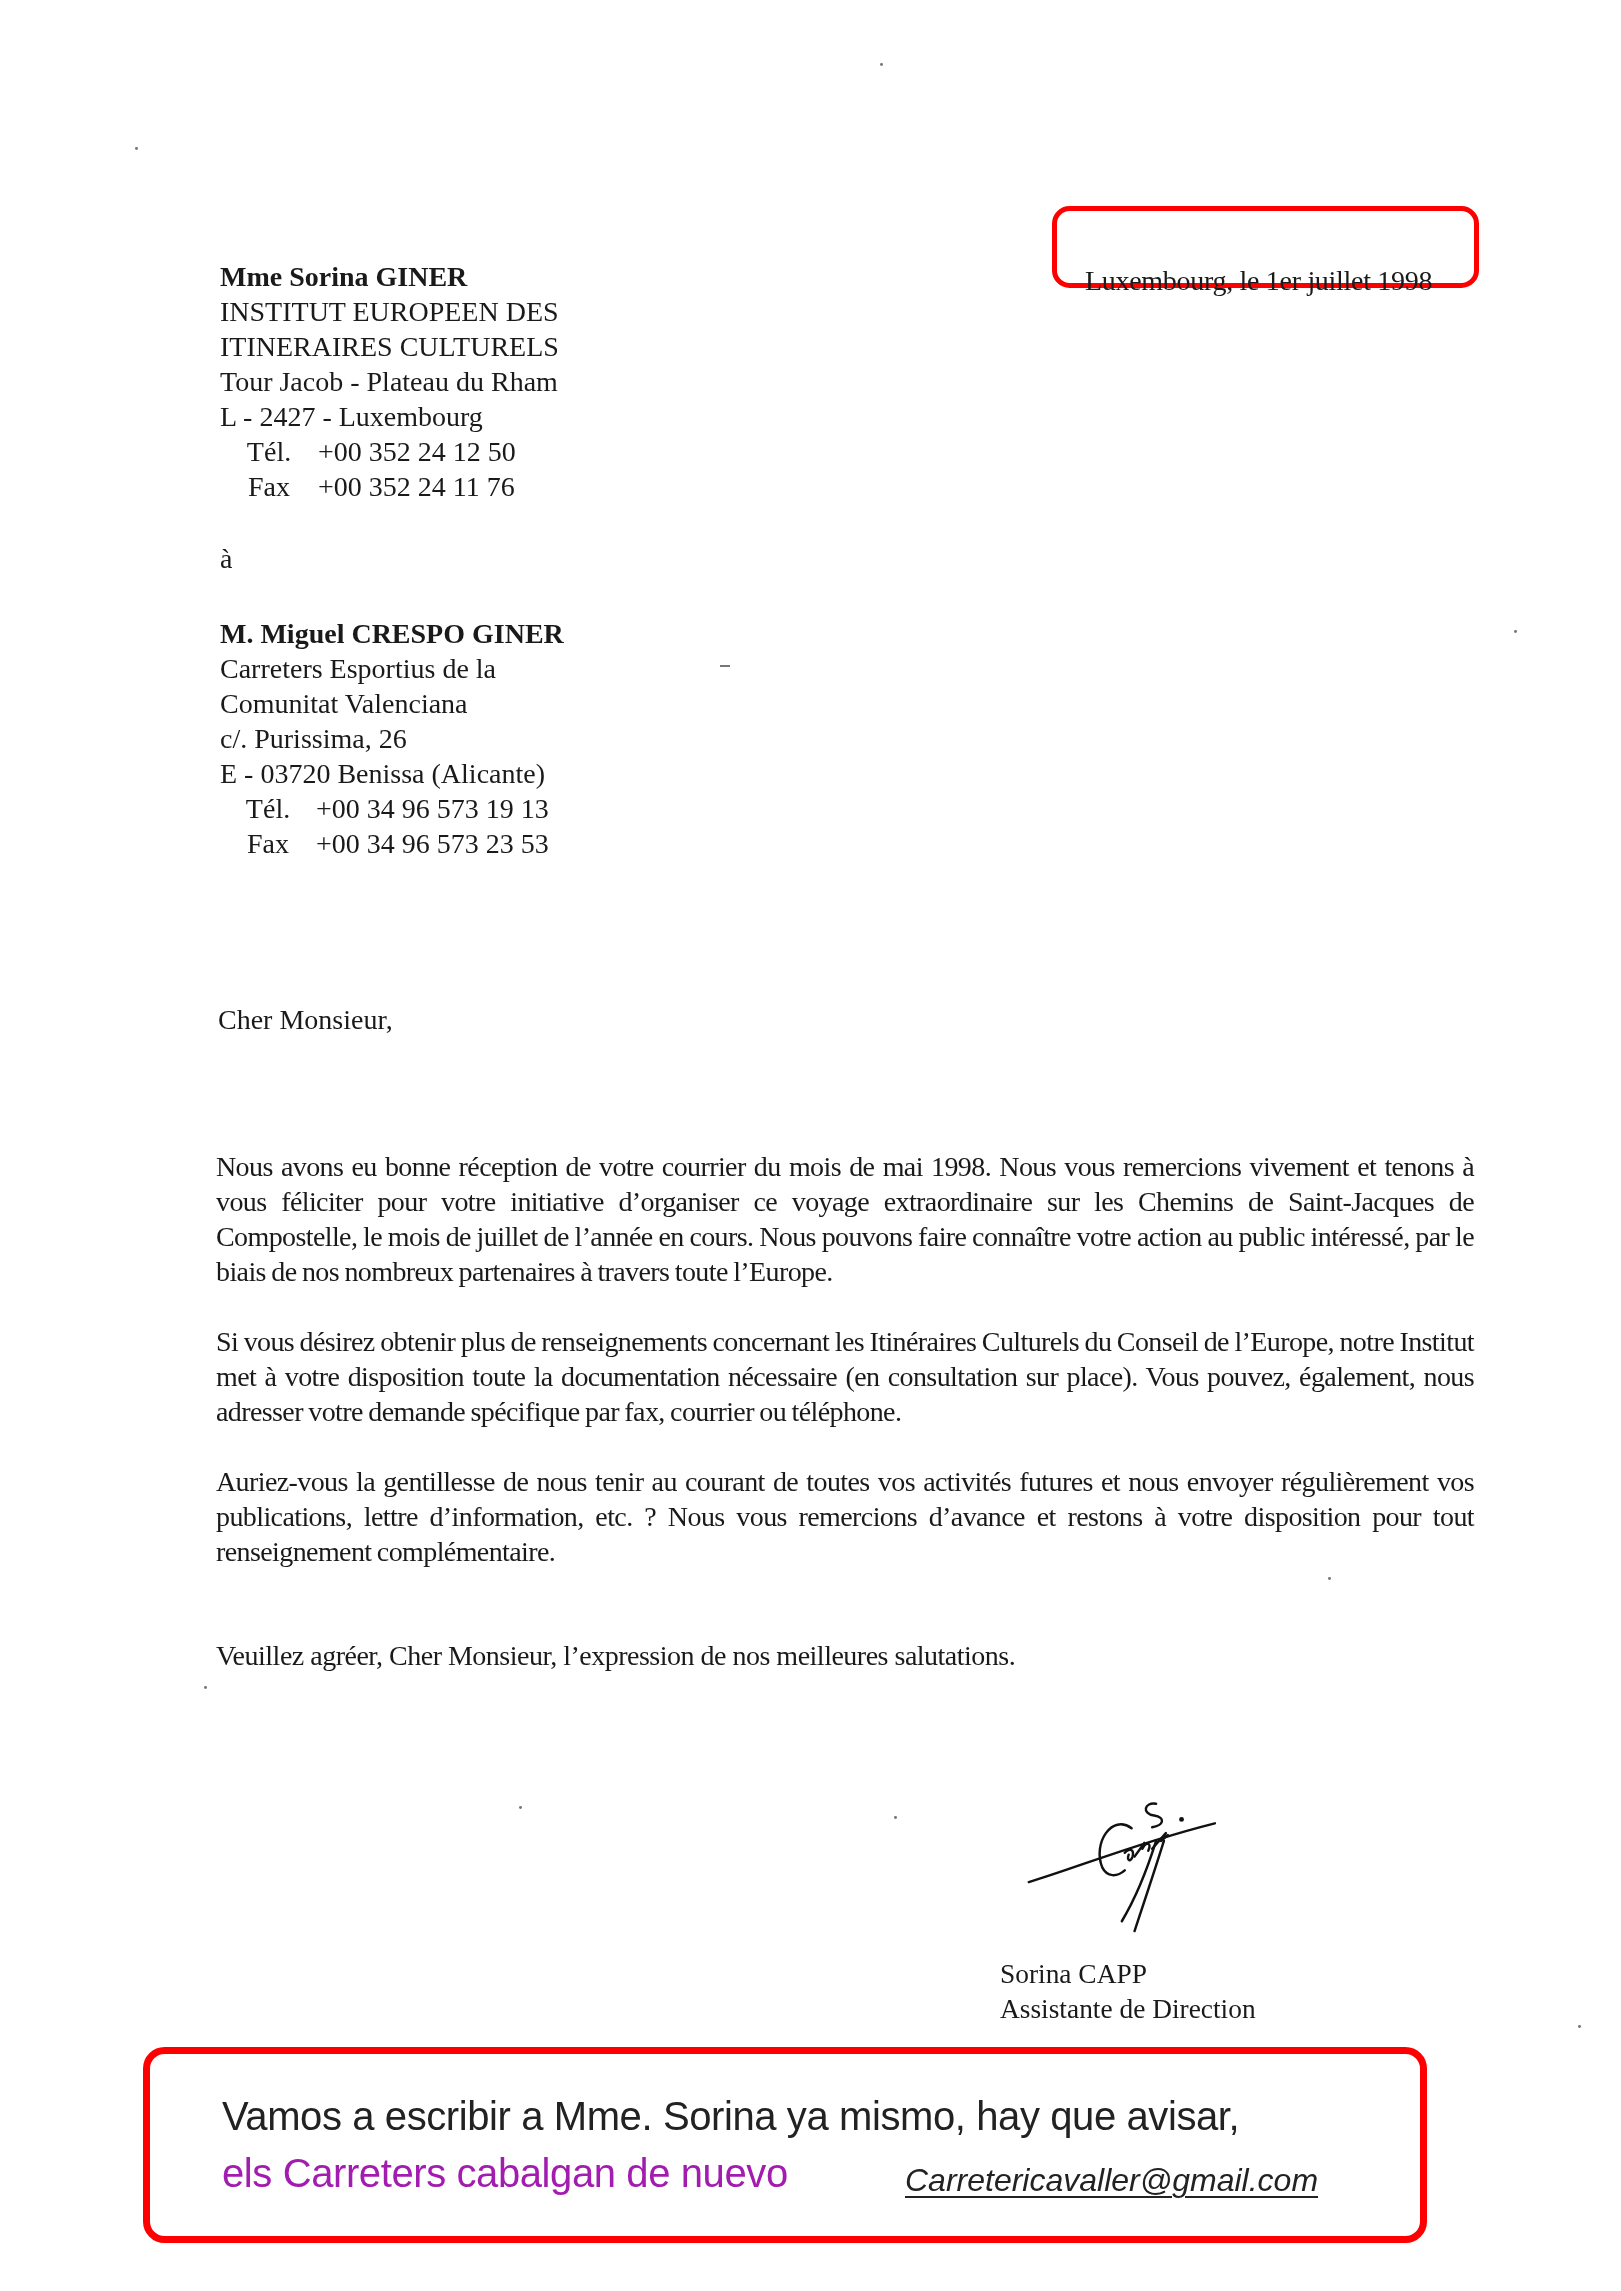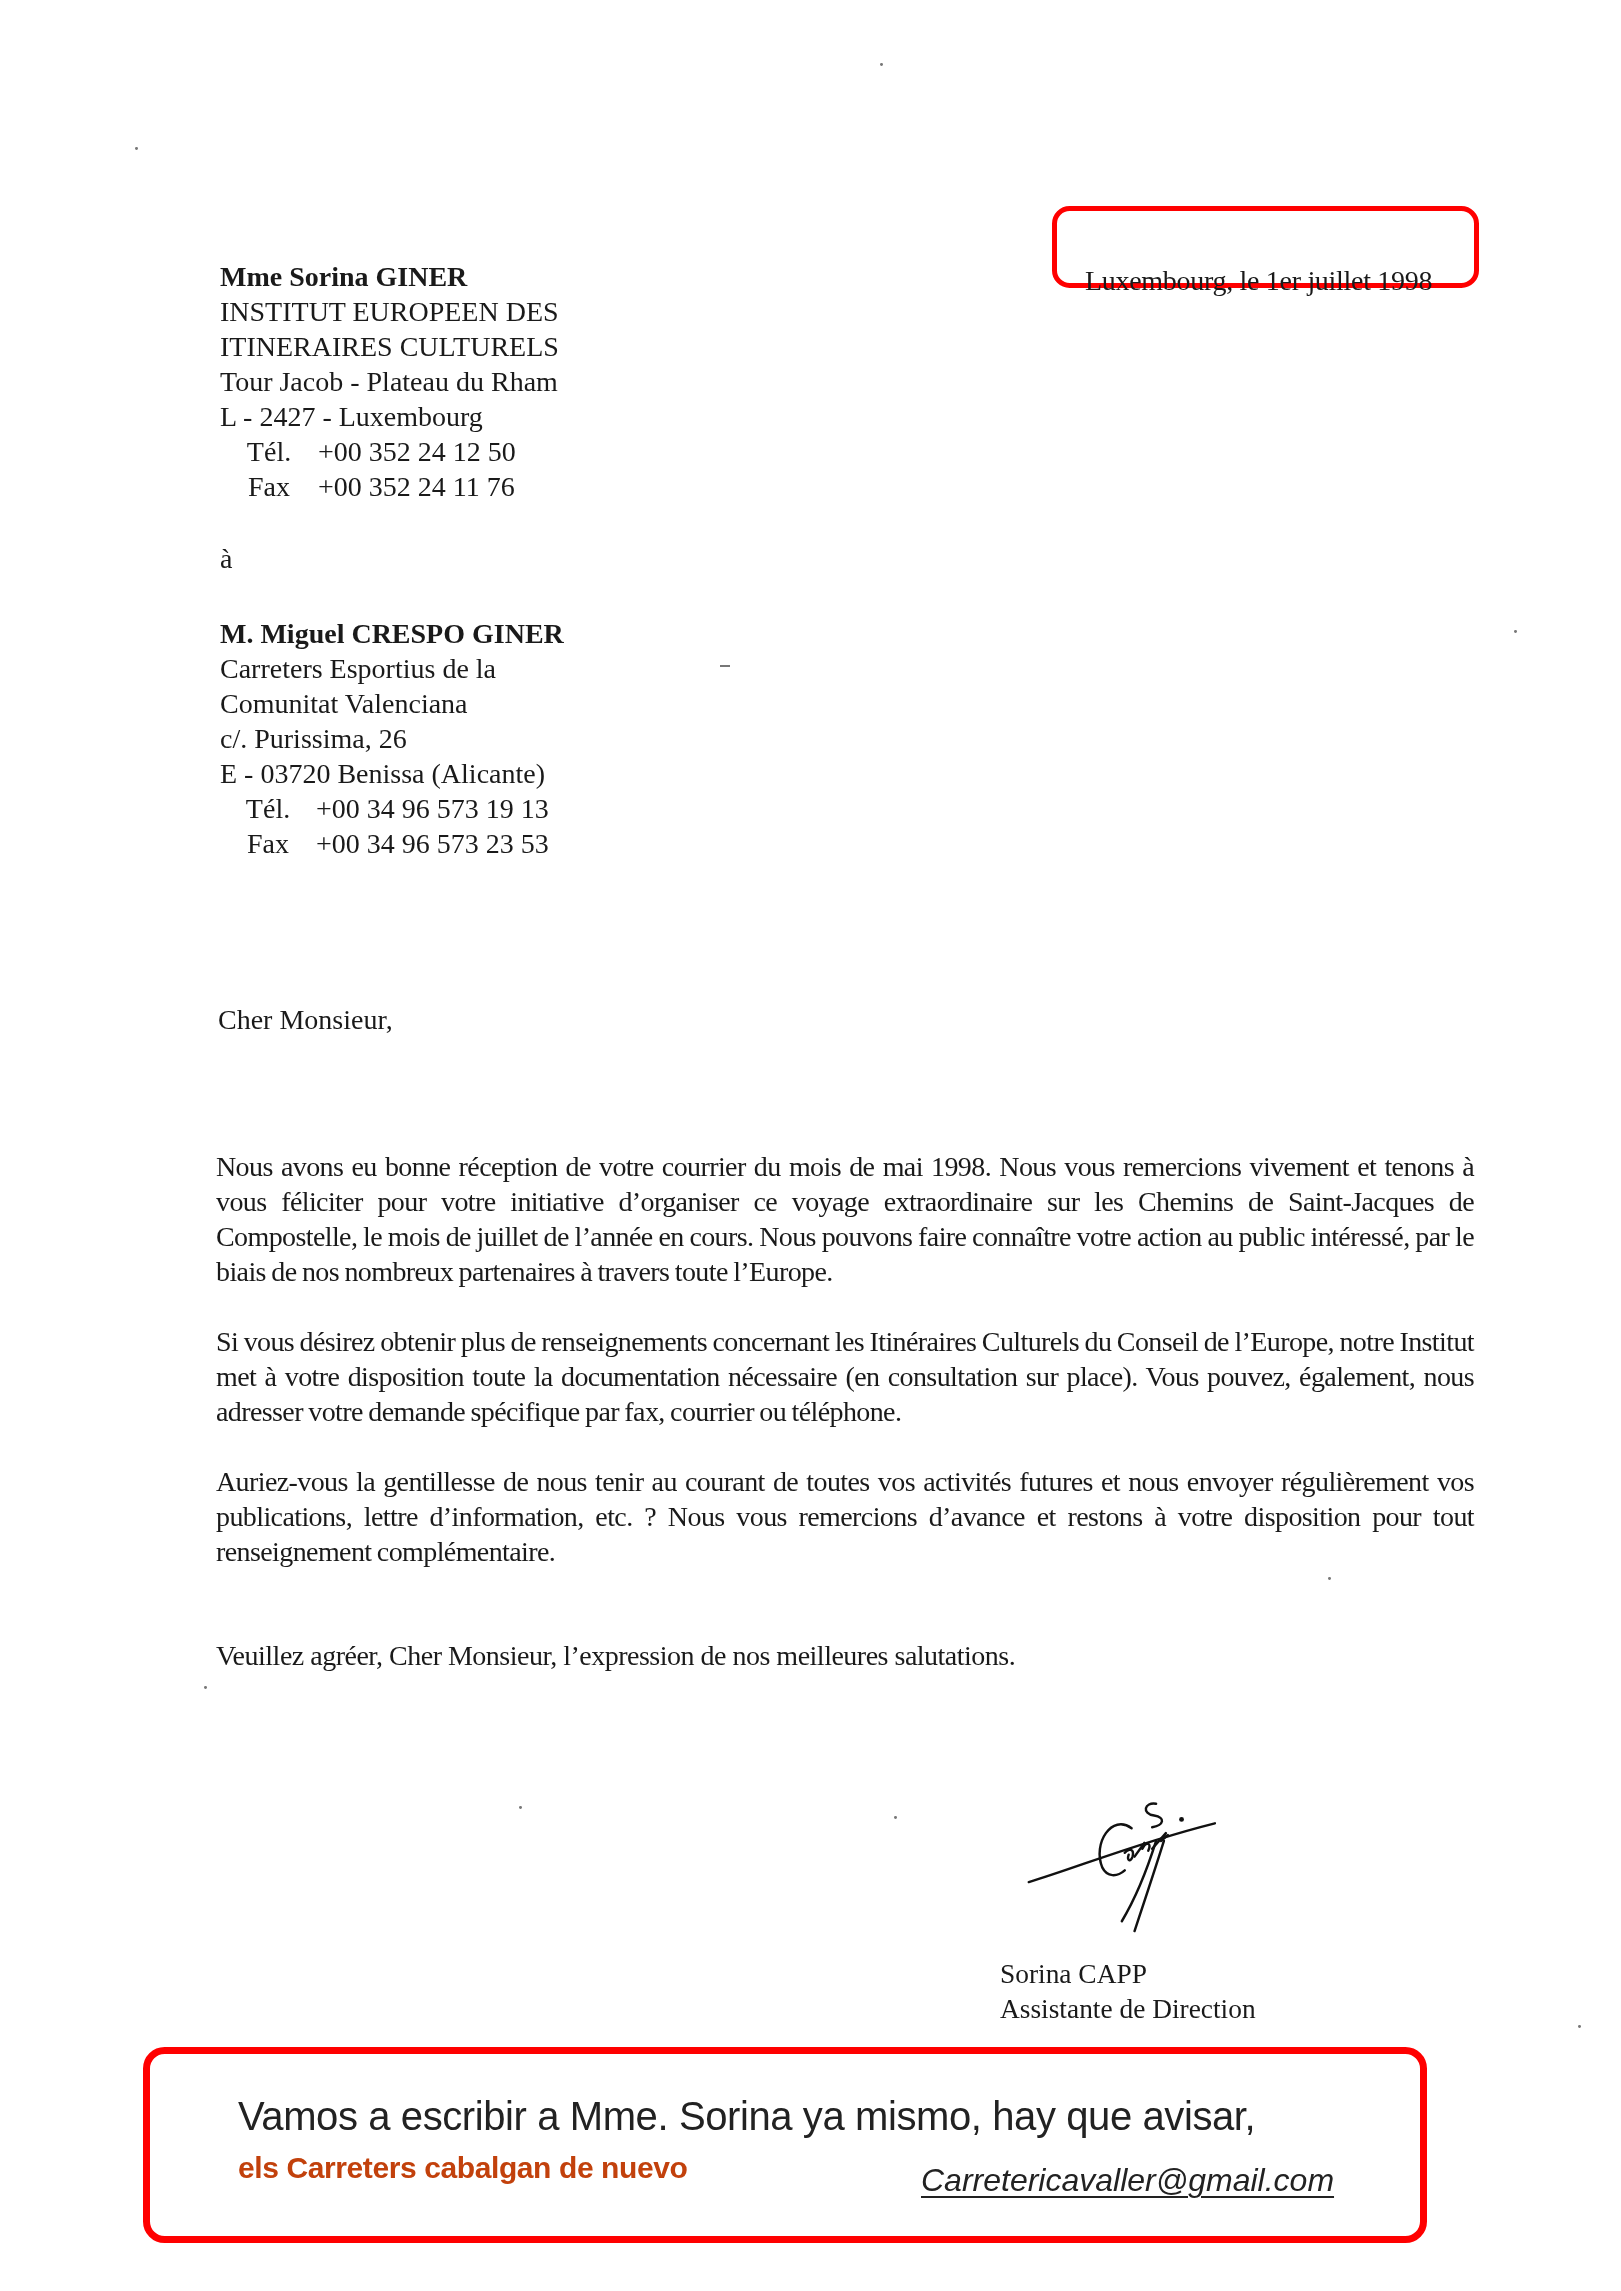--- a/index.html
+++ b/index.html
@@ -1,19 +1,19 @@
 <!DOCTYPE html>
 <html><head>
   <meta charset="utf-8">
   <style>
     html, body { margin: 0; padding: 0; background: #ffffff; }
     body { width: 1621px; height: 2292px; position: relative; overflow: hidden; font-family: "Liberation Serif", "DejaVu Serif", serif; color: #1a1a1a; }
     .abs { position: absolute; }
     .serif { font-family: "Liberation Serif", "DejaVu Serif", serif; }
-    .sans { font-family: "Liberation Sans", "DejaVu Sans", sans-serif; margin-left: 16px; }
+    .sans { font-family: "Liberation Sans", "DejaVu Sans", sans-serif; }
 
     
     #date-box { left: 1052px; top: 206px; width: 427px; height: 82px; border: 5.9px solid #ff0000; border-radius: 17.6px; box-sizing: border-box; }
     #date-text { left: 1085px; top: 233px; font-size: 28px; white-space: nowrap; letter-spacing: -0.3px; margin-top: 32px; }
 
     
     .addr { font-size: 28px; line-height: 35px; white-space: nowrap; }
     .addr .bold { font-weight: bold; }
     .addr .row { display: flex; text-align: center; }
     .addr .lbl { width: 98px; display: inline-block; }
@@ -30,21 +30,21 @@
     #p2 { top: 1324px; }
     #p3 { top: 1464px; }
     #closing { left: 216px; top: 1640px; font-size: 28px; letter-spacing: -0.5px; white-space: nowrap; }
 
     #signature { left: 1019px; top: 1784px; width: 235px; height: 157px; }
     #sig-name { left: 1000px; top: 1957px; font-size: 27.4px; line-height: 35px; white-space: nowrap; }
 
     
     #note-box { left: 143px; top: 2047px; width: 1284px; height: 196px; border: 7.8px solid #ff0000; border-radius: 21.6px; box-sizing: border-box; }
     #note-line1 { left: 222px; top: 2094px; font-size: 40px; color: #222; white-space: nowrap; letter-spacing: -0.4px; }
-    #note-line2 { left: 222px; top: 2151px; font-size: 30px; color: #c2410c; white-space: nowrap; letter-spacing: -0.4px; font-weight: bold; }
+    #note-line2 { left: 222px; top: 2151px; font-size: 40px; color: #a21caf; white-space: nowrap; letter-spacing: -0.4px; }
     #note-email { left: 905px; top: 2162px; font-size: 32px; font-style: italic; color: #222; text-decoration: underline; text-decoration-thickness: 2px; text-underline-offset: 4.9px; white-space: nowrap; cursor: pointer; }
 
     .speck { position: absolute; width: 2.9px; height: 2.9px; background: #777; border-radius: 50%; }
   </style>
 </head>
 <body>
 
 <div id="date-box" class="abs"></div>
 <div id="date-text" class="abs serif">Luxembourg, le 1er juillet 1998</div>
 

